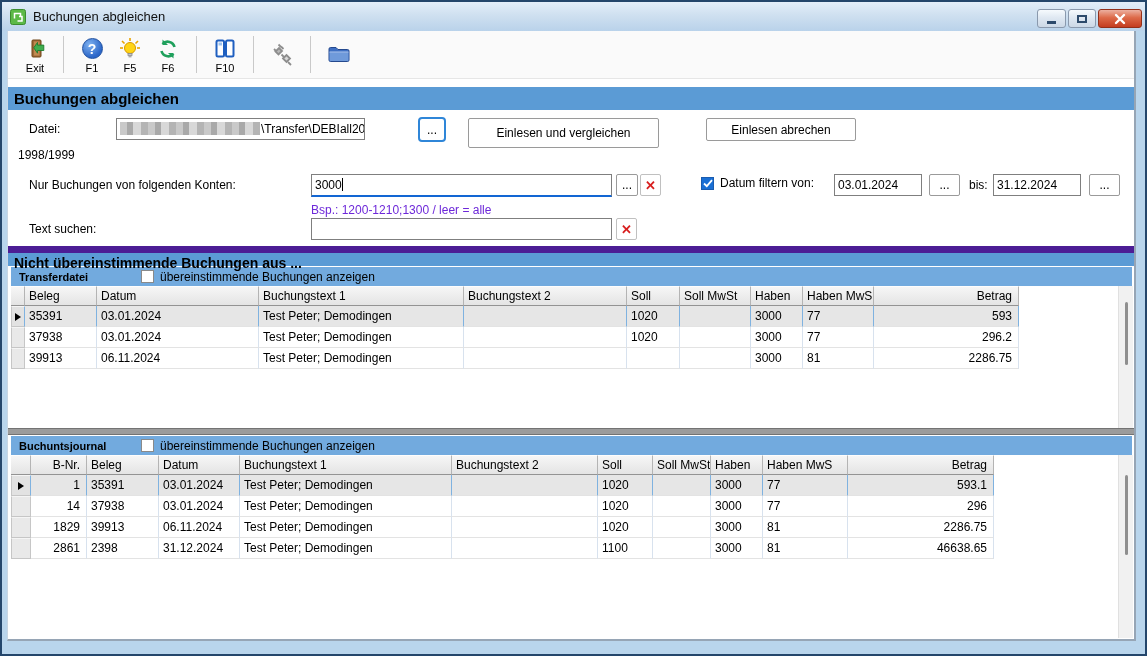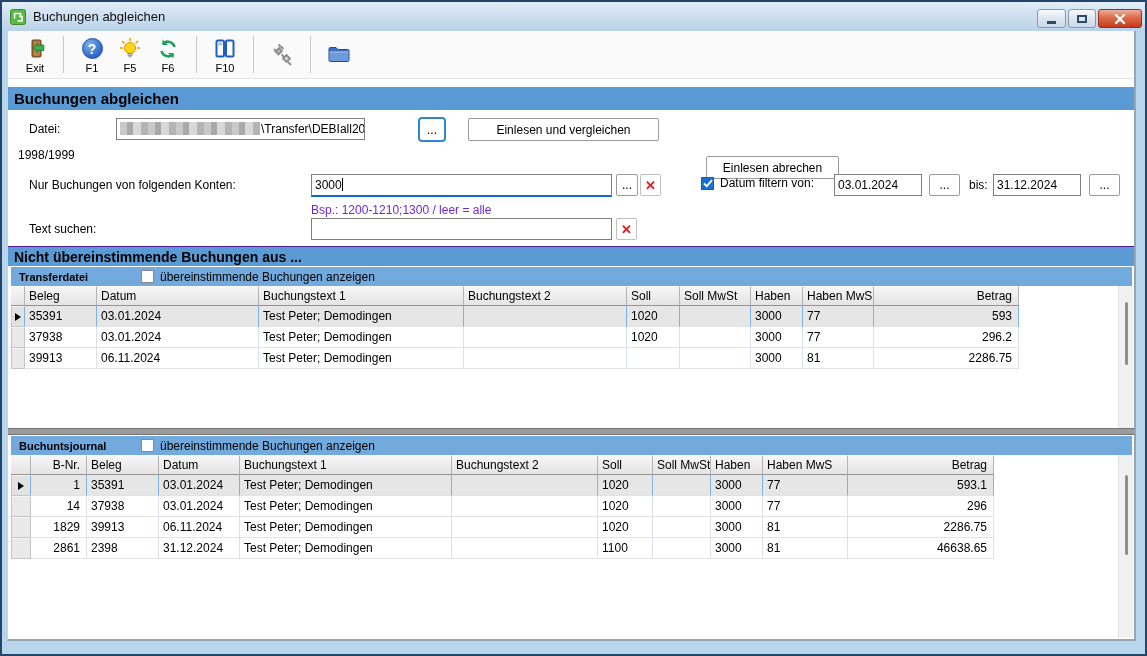--- a/index.html
+++ b/index.html
@@ -29,21 +29,21 @@
   .tbtn{min-width:38px;display:flex;flex-direction:column;align-items:center;justify-content:center;gap:1px;padding:2px 2px 1px;}
   .tbtn .lbl{font-size:11px;line-height:12px;}
   .tbtn.icon-only{justify-content:center;}
   .tsep{width:1px;background:#c9c9c9;margin:5px 9px;}
   .ticon{width:24px;height:24px;display:flex;align-items:center;justify-content:center;}
   .help-circle{width:21px;height:21px;border-radius:50%;background:radial-gradient(circle at 35% 30%,#7fb2f0,#2b66c8 70%);
     color:#fff;font-weight:bold;font-size:14px;display:flex;align-items:center;justify-content:center;border:1px solid #1d4fa0;}
 
   
   .page-header{height:23px;margin-top:8px;background:#5b9bd5;font-weight:bold;font-size:15px;line-height:23px;padding-left:6px;}
-  .section-bar{height:20px;background:#5b9bd5;font-weight:bold;font-size:14px;line-height:20px;padding-left:6px;border-top:1px solid #4c1d95;}
+  .section-bar{height:20px;background:#5b9bd5;font-weight:bold;font-size:14px;line-height:20px;padding-left:6px;border-top:7px solid #4c1d95;}
   .sub-bar{height:19px;background:#72aade;margin:1px 2px 0 3px;display:flex;align-items:center;padding-left:8px;}
   .sub-title{font-weight:bold;font-size:11px;width:122px;}
   .cb-row{display:flex;align-items:center;gap:6px;}
   .checkbox{width:13px;height:13px;background:#fff;border:1px solid #8a8a8a;flex:0 0 auto;}
   .checkbox.checked{background:#1a6fd4;border-color:#1a5cb0;display:flex;align-items:center;justify-content:center;}
 
   
   .form{position:relative;height:136px;background:#fff;}
   .flabel{position:absolute;white-space:nowrap;}
   .field{position:absolute;background:#fff;border:1px solid #7f7f7f;height:22px;line-height:20px;padding:0 3px;
@@ -208,22 +208,22 @@
     </div>
 
     <div class="page-header">Buchungen abgleichen</div>
 
     <div class="form">
       <span class="flabel" style="left:21px;top:12px;text-align:right;">Datei:</span>
       <div class="field" style="left:108px;top:8px;width:249px;">
         <span class="redacted"></span><span>\Transfer\DEBIall2024.d2f</span>
       </div>
       <div class="btn focus" style="left:410px;top:7px;width:28px;height:25px;">...</div>
-      <div class="btn" style="left:460px;top:8px;width:191px;height:23px;">Einlesen und vergleichen</div>
-      <div class="btn" style="left:698px;top:8px;width:133px;height:23px;margin-top:38px;">Einlesen abrechen</div>
+      <div class="btn" style="left:460px;top:8px;width:191px;height:30px;">Einlesen und vergleichen</div>
+      <div class="btn" style="left:698px;top:8px;width:150px;height:23px;">Einlesen abrechen</div>
       <span class="flabel" style="left:10px;top:38px;">1998/1999</span>
 
       <span class="flabel" style="left:21px;top:68px;">Nur Buchungen von folgenden Konten:</span>
       <div class="field underline-focus" style="left:303px;top:64px;width:301px;">
         <span>3000</span><span class="caret"></span>
       </div>
       <div class="btn" style="left:608px;top:64px;width:22px;height:22px;">...</div>
       <div class="btn red-x" style="left:632px;top:64px;width:21px;height:22px;">✕</div>
       <span class="hint" style="left:303px;top:93px;">Bsp.: 1200-1210;1300 / leer = alle</span>
 

